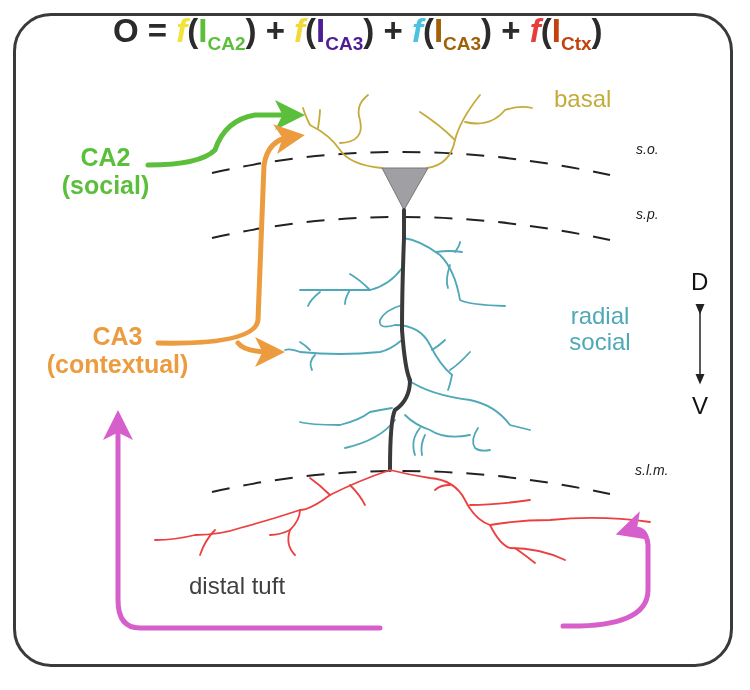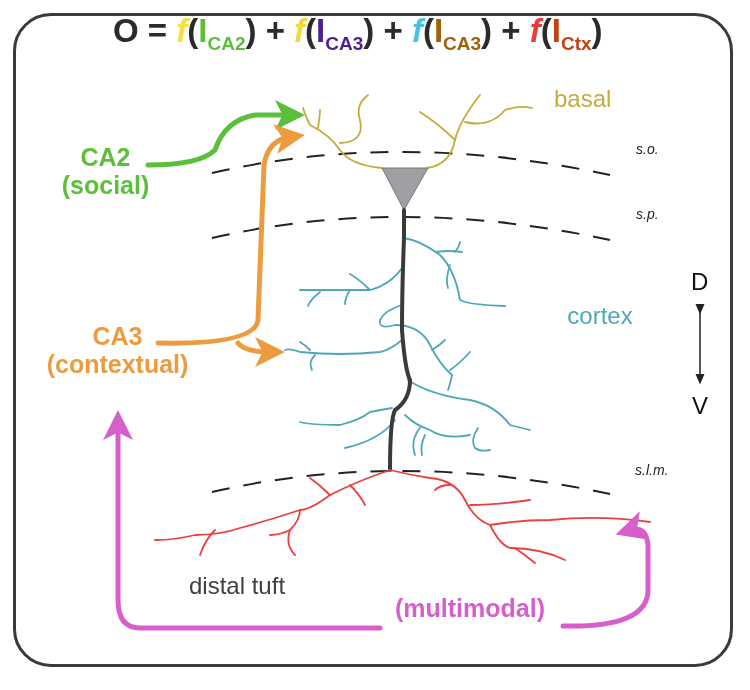--- a/index.html
+++ b/index.html
@@ -116,26 +116,26 @@
 
 <div class="lbl" style="left:48px; top:144px; width:115px; color:#5cbf3c; font-size:25px;">
   <div>CA2</div>
   <div>(social)</div>
 </div>
 <div class="lbl" style="left:30px; top:323px; width:175px; color:#ec9c3e; font-size:25px;">
   <div>CA3</div>
   <div>(contextual)</div>
 </div>
 <div class="lbl" style="left:345px; top:595px; width:250px; color:#d75fcb; font-size:25px;">
-  <div>(multimodal)</div>
 </div>
 
 <div class="lbl-plain" style="left:554px; top:86px; font-size:24px; color:#c4ab3a;">basal</div>
 <div class="lbl-plain" style="left:545px; top:303px; width:110px; text-align:center; font-size:24px; color:#4fa8b8;">
-  <div>cortex</div>
+  <div>radial</div>
+  <div>social</div>
 </div>
 <div class="lbl-plain" style="left:189px; top:573px; font-size:24px; color:#404040;">distal tuft</div>
 
 <div class="layer" style="left:636px; top:141px;">s.o.</div>
 <div class="layer" style="left:636px; top:206px;">s.p.</div>
 <div class="layer" style="left:635px; top:462px;">s.l.m.</div>
 
 <div class="axis" style="left:691px; top:268px;">D</div>
 <div class="axis" style="left:692px; top:392px;">V</div>
 

